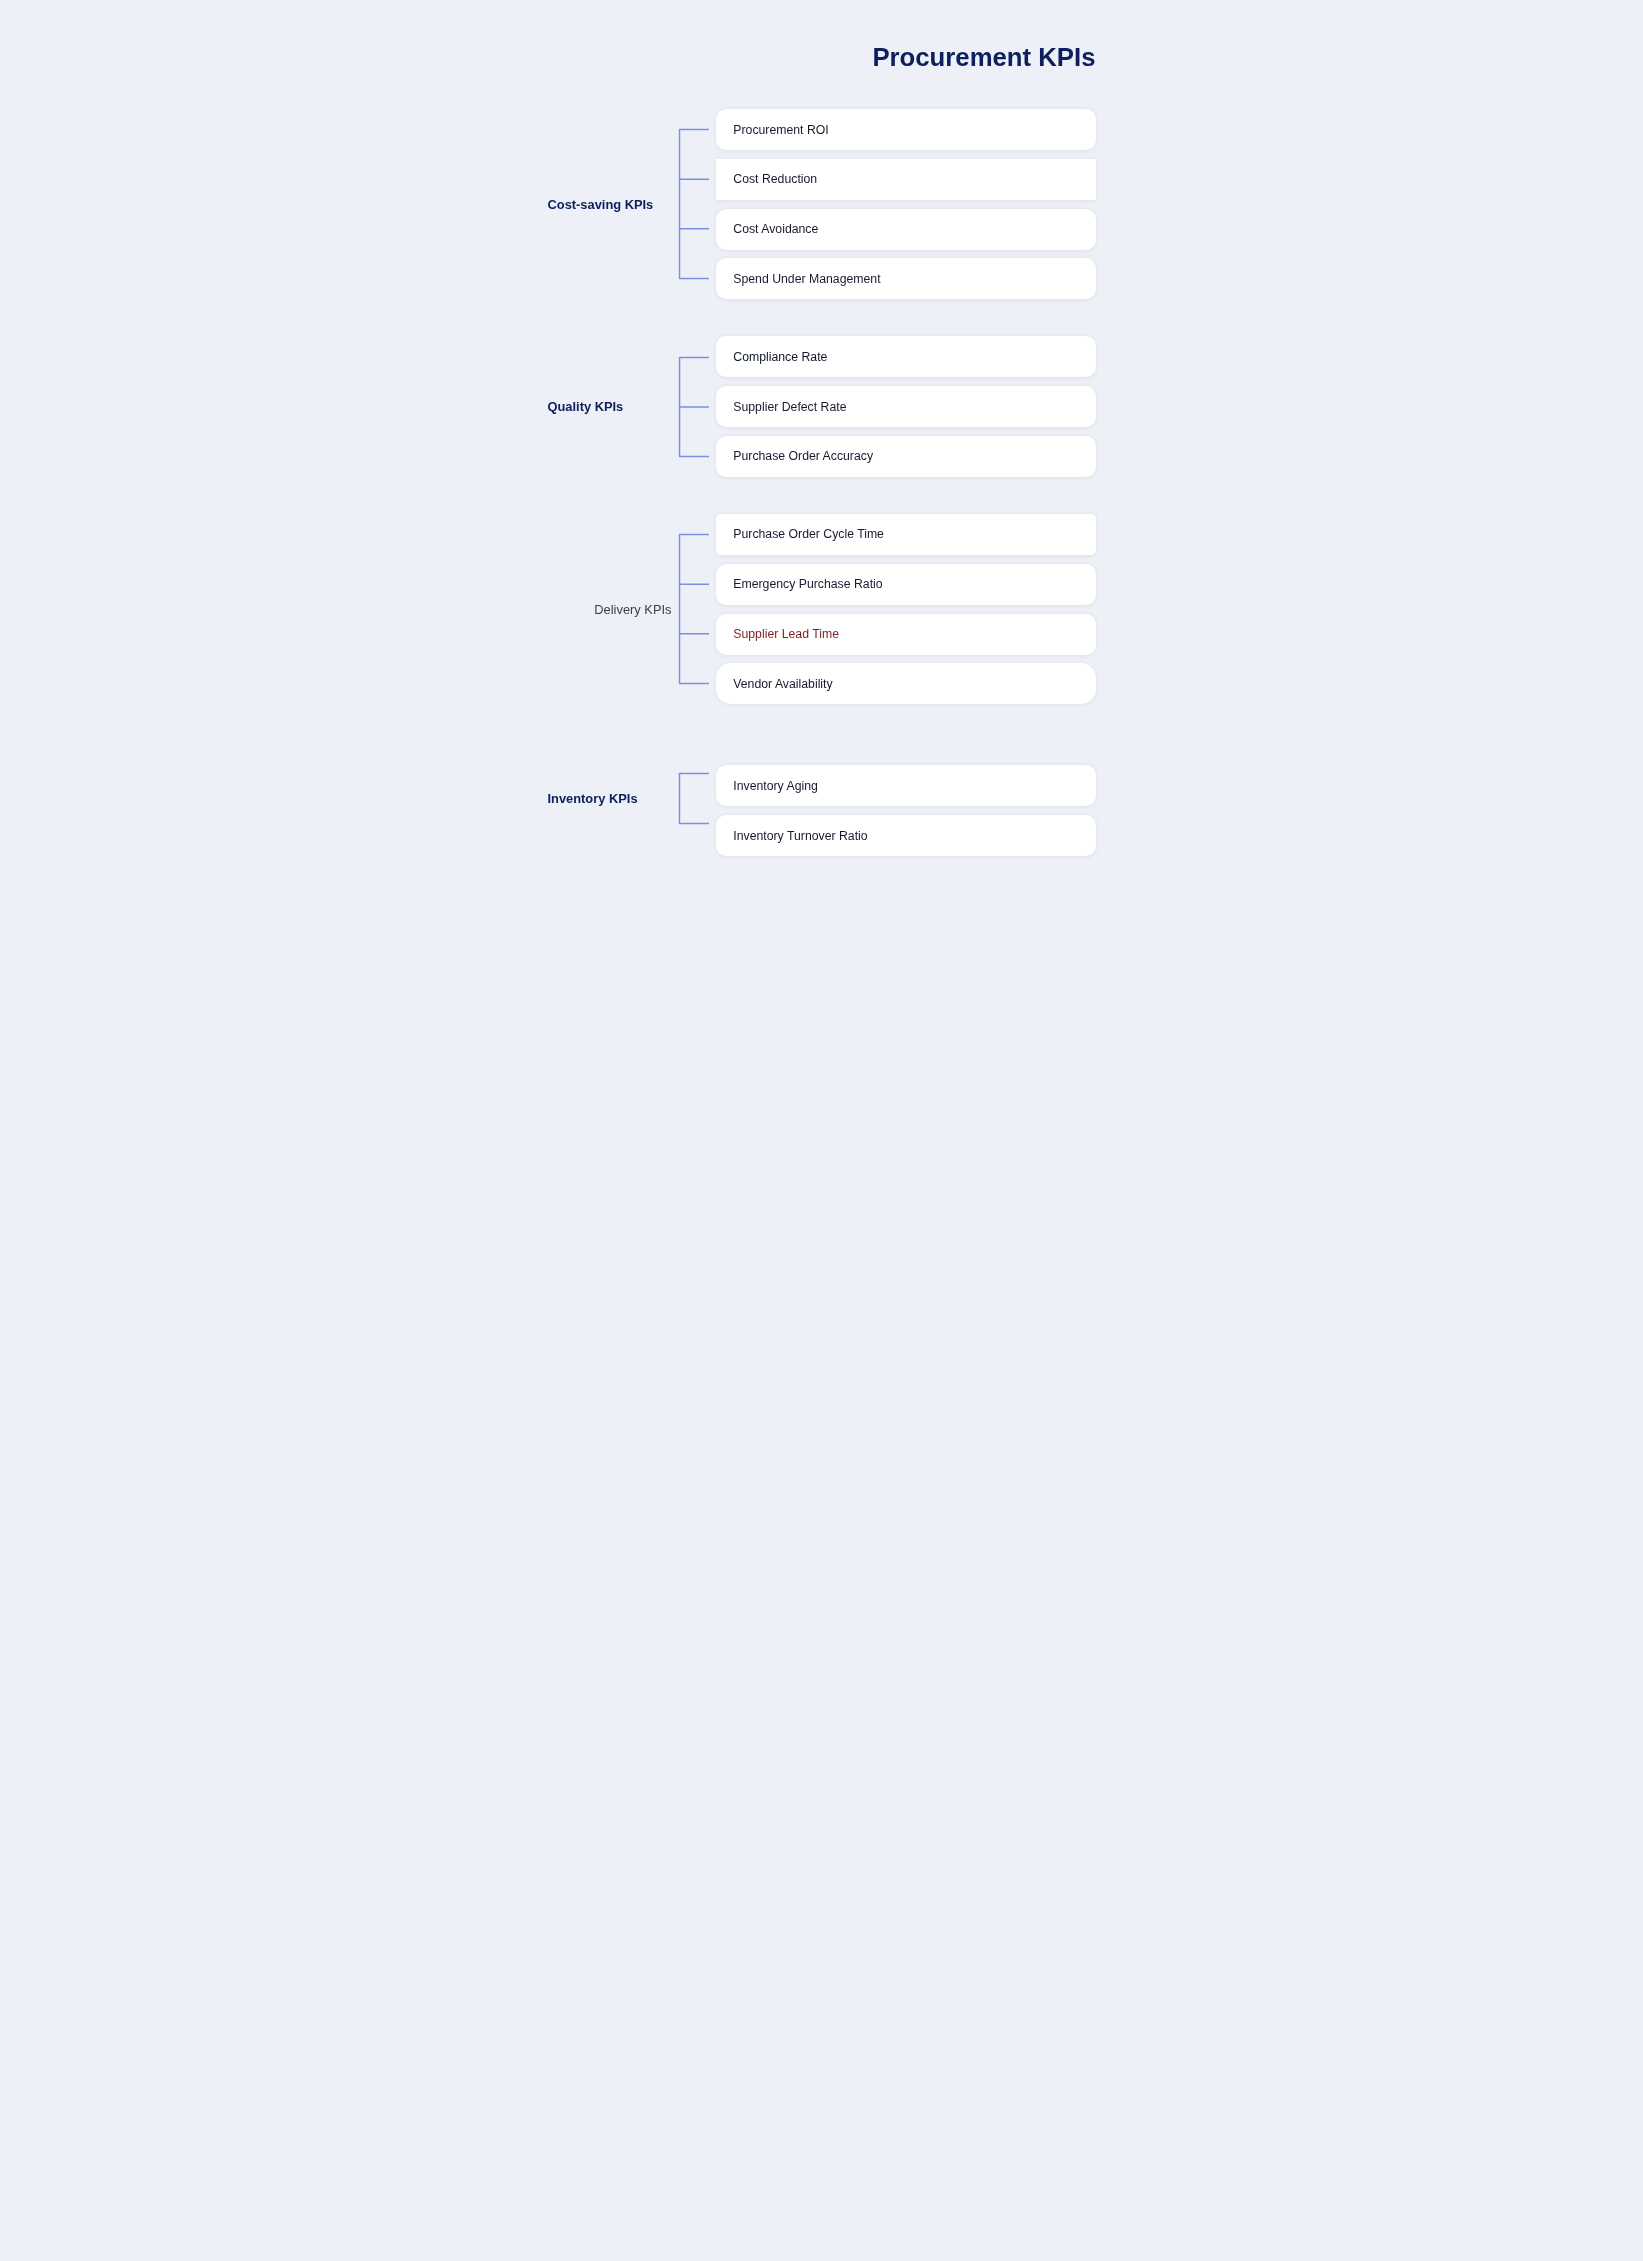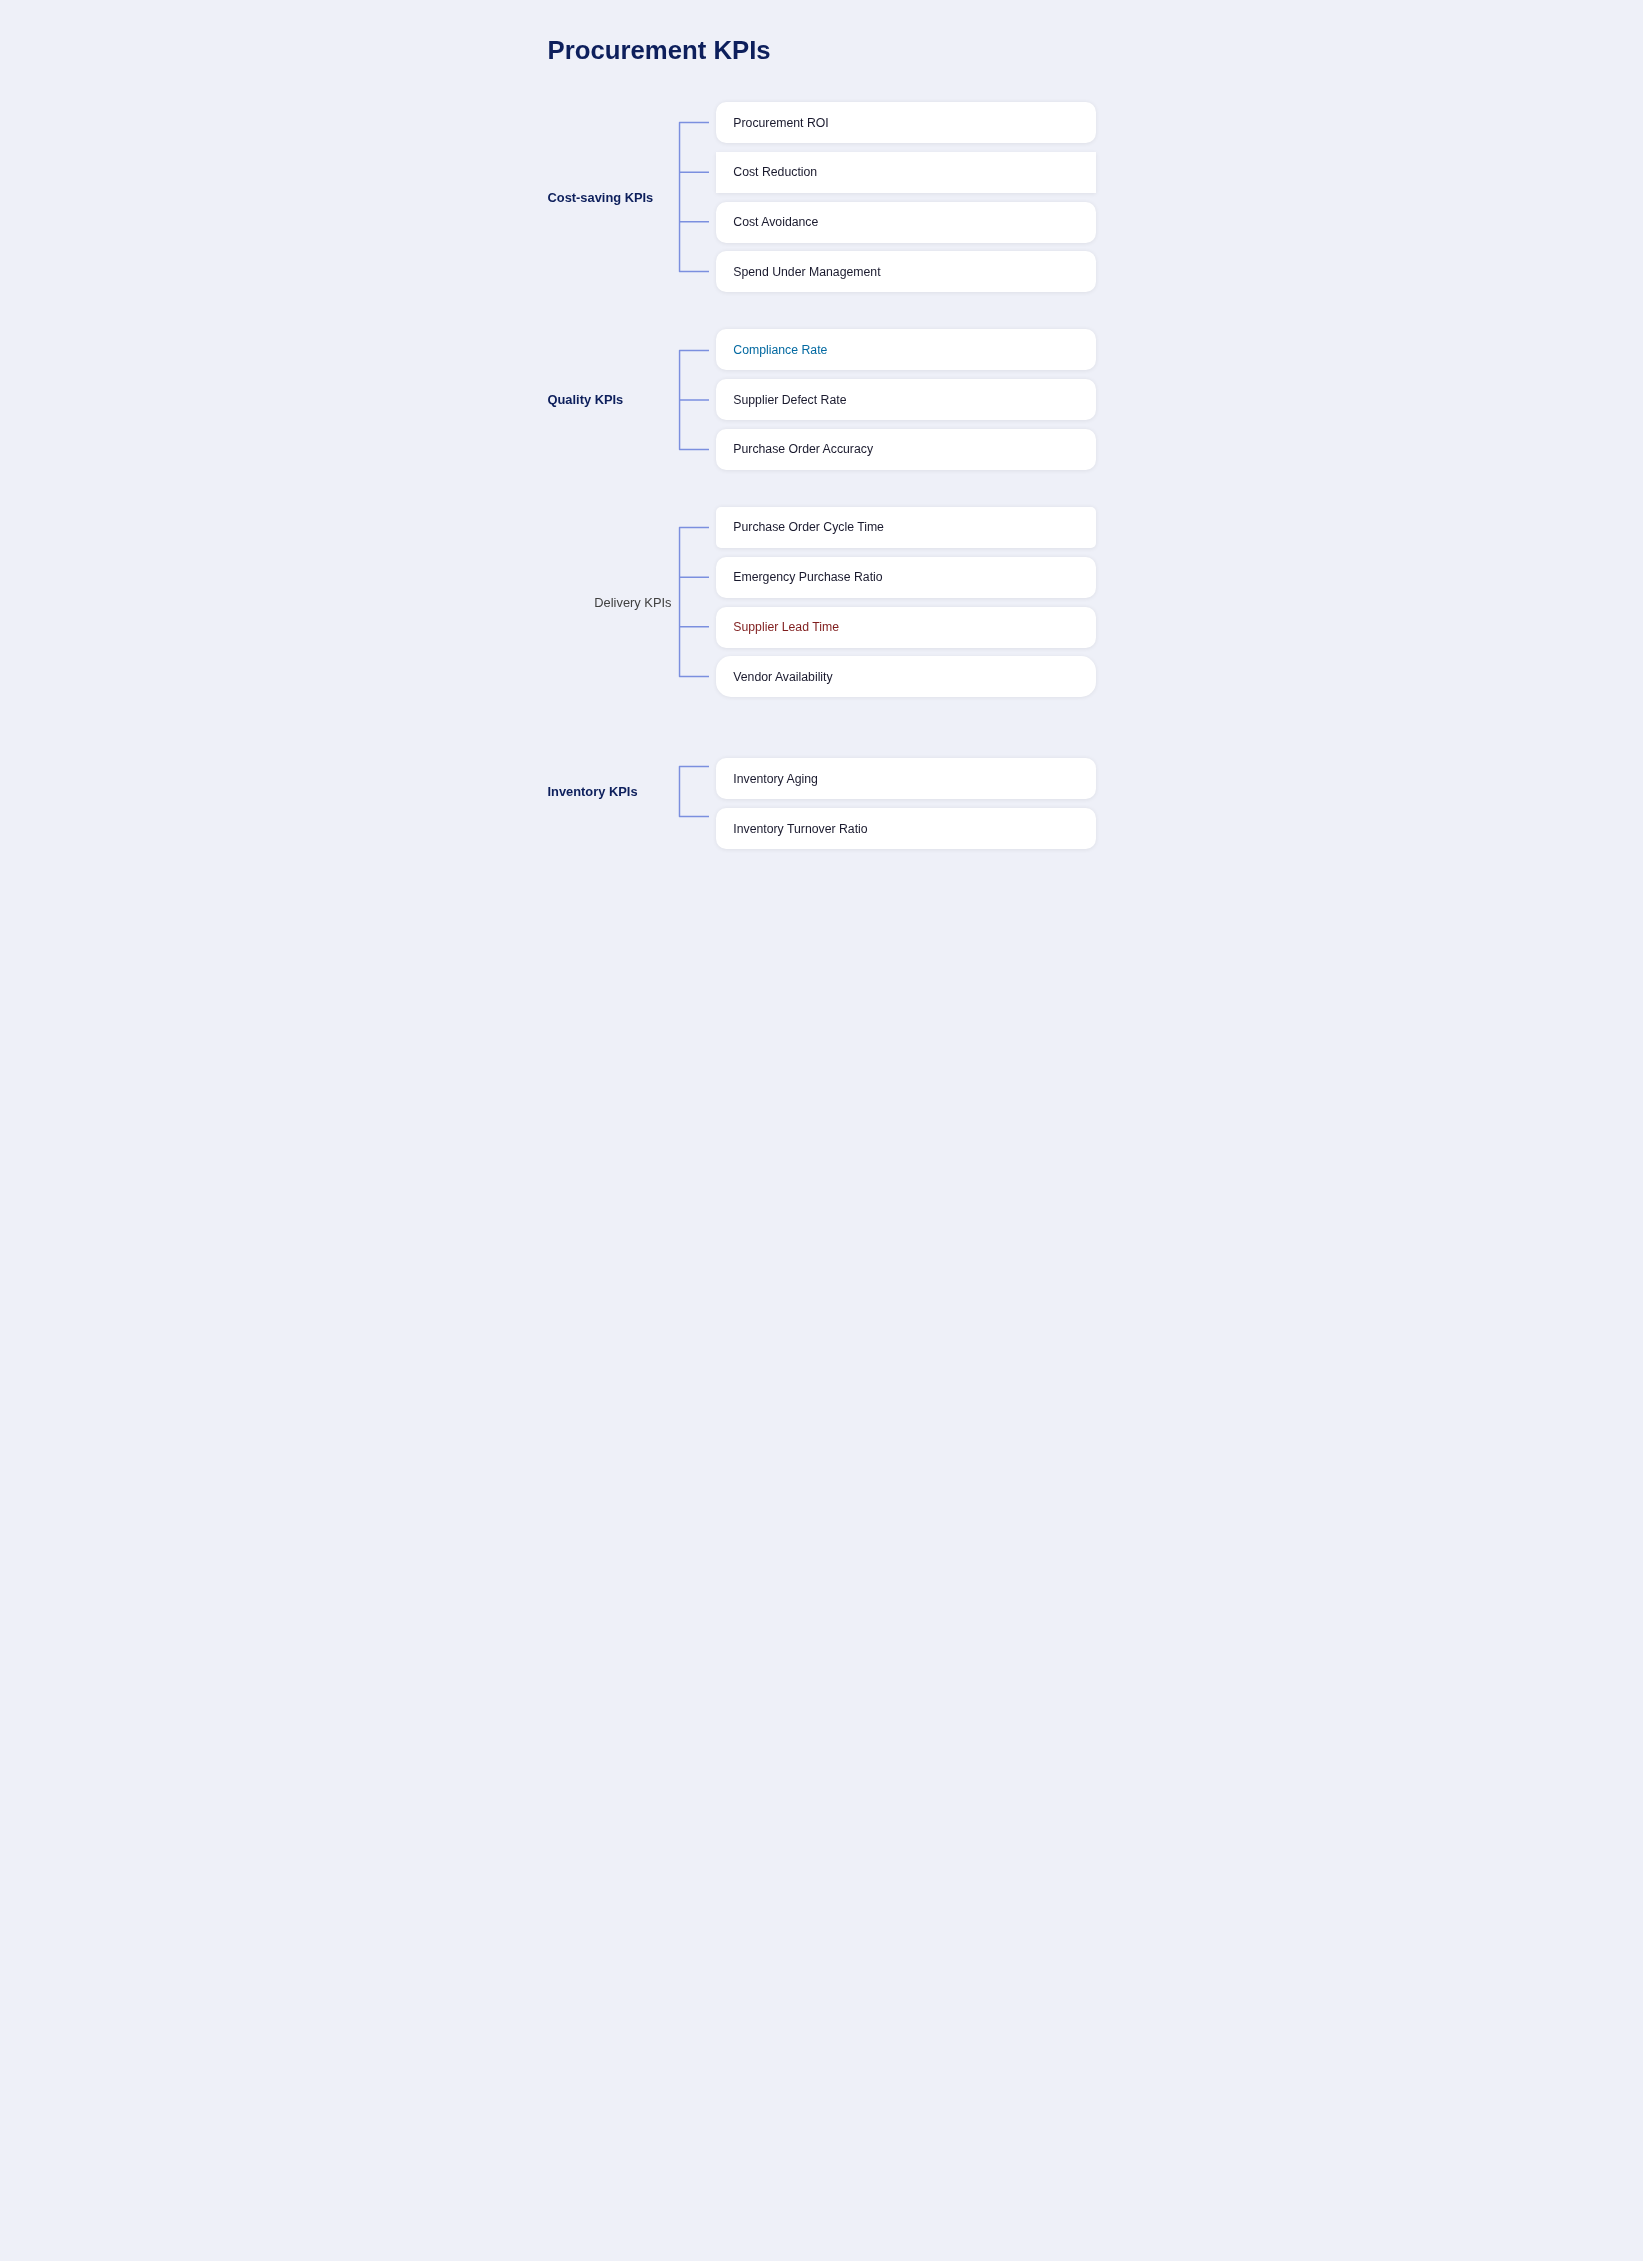--- a/index.html
+++ b/index.html
@@ -12,26 +12,26 @@
       justify-content: center;
       padding: 29px 14.6px 44px;
     }
 
     .page-container {
       width: 100%;
       max-width: 548px;
     }
 
     .page-title {
-      text-align: left;
+      text-align: right;
       font-size: 2.2rem;
       font-weight: 800;
       color: #0d1f5c;
       margin-bottom: 37px;
-      margin-top: 7px;
+      margin-top: 14px;
     }
   </style>
 </head>
 <body>
 
 <div class="page-container">
   <h1 class="page-title">Procurement KPIs</h1>
 
   <div id="sections-container">
       <div style="display: flex; align-items: center; margin-bottom: 37px; width: 100%;">
@@ -45,21 +45,21 @@
           <div style="background: rgb(255, 255, 255); border-radius: 10.2px; padding: 11.7px 17.5px; font-size: 1.05rem; color: rgb(26, 26, 46); font-weight: 400; box-shadow: rgba(0, 0, 0, 0.07) 0px 0.7px 4.4px; min-height: 41px; display: flex; align-items: center;">Cost Avoidance</div>
           <div style="background: rgb(255, 255, 255); border-radius: 10.2px; padding: 11.7px 17.5px; font-size: 1.05rem; color: rgb(26, 26, 46); font-weight: 400; box-shadow: rgba(0, 0, 0, 0.07) 0px 0.7px 4.4px; min-height: 41px; display: flex; align-items: center;">Spend Under Management</div>
         </div>
       </div>
       <div style="display: flex; align-items: center; margin-bottom: 37px; width: 100%;">
         <div style="min-width: 124px; flex-shrink: 0; font-weight: 800; font-size: 1.1rem; color: rgb(13, 31, 92);">Quality KPIs</div>
         <svg width="37" height="140" viewBox="0 0 50 192" style="flex-shrink: 0; margin-right: 7.3px;">
           <path d="M 10 28 L 10 164 M 10 28 L 50 28 M 10 96 L 50 96 M 10 164 L 50 164 " stroke="#7b8fdf" stroke-width="2" fill="none" stroke-linecap="round"></path>
         </svg>
         <div style="flex: 1 1 0%; display: flex; flex-direction: column; gap: 8.8px;">
-          <div style="background: rgb(255, 255, 255); border-radius: 10.2px; padding: 11.7px 17.5px; font-size: 1.05rem; color: #0369a1; font-weight: 400; box-shadow: rgba(0, 0, 0, 0.07) 0px 0.7px 4.4px; min-height: 41px; display: flex; align-items: center;">Compliance Rate</div>
+          <div style="background: rgb(255, 255, 255); border-radius: 10.2px; padding: 11.7px 17.5px; font-size: 1.05rem; color: #0f172a; font-weight: 400; box-shadow: rgba(0, 0, 0, 0.07) 0px 0.7px 4.4px; min-height: 41px; display: flex; align-items: center;">Compliance Rate</div>
           <div style="background: rgb(255, 255, 255); border-radius: 10.2px; padding: 11.7px 17.5px; font-size: 1.05rem; color: rgb(26, 26, 46); font-weight: 400; box-shadow: rgba(0, 0, 0, 0.07) 0px 0.7px 4.4px; min-height: 41px; display: flex; align-items: center;">Supplier Defect Rate</div>
           <div style="background: rgb(255, 255, 255); border-radius: 10.2px; padding: 11.7px 17.5px; font-size: 1.05rem; color: rgb(26, 26, 46); font-weight: 400; box-shadow: rgba(0, 0, 0, 0.07) 0px 0.7px 4.4px; min-height: 41px; display: flex; align-items: center;">Purchase Order Accuracy</div>
         </div>
       </div>
       <div style="display: flex; align-items: center; margin-bottom: 37px; width: 100%;">
         <div style="min-width: 124px; flex-shrink: 0; font-weight: 400; font-size: 1.1rem; color: #404040; text-align: right;">Delivery KPIs</div>
         <svg width="37" height="190" viewBox="0 0 50 260" style="flex-shrink: 0; margin-right: 7.3px;">
           <path d="M 10 28 L 10 232 M 10 28 L 50 28 M 10 96 L 50 96 M 10 164 L 50 164 M 10 232 L 50 232 " stroke="#7b8fdf" stroke-width="2" fill="none" stroke-linecap="round"></path>
         </svg>
         <div style="flex: 1 1 0%; display: flex; flex-direction: column; gap: 8.8px;">

